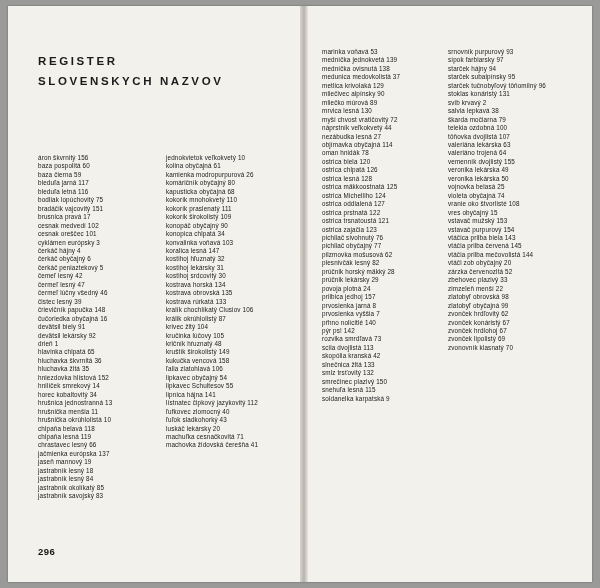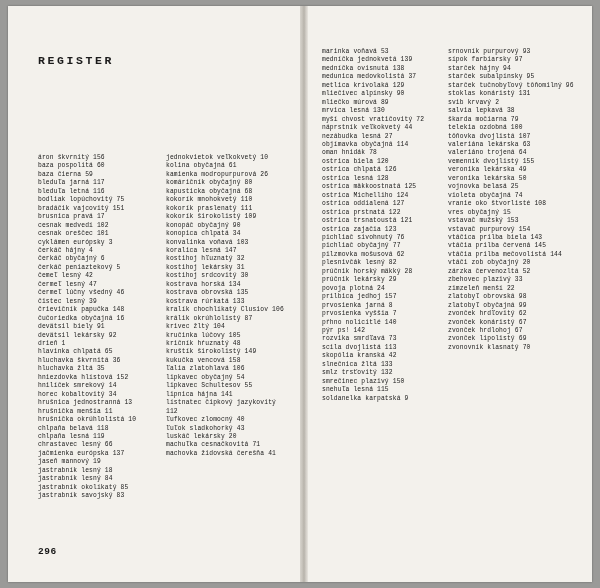--- a/index.html
+++ b/index.html
@@ -6,21 +6,21 @@
     margin: 0;
     padding: 0;
     background: #8e8e8e;
   }
   .page {
     position: relative;
     width: 600px;
     height: 588px;
     background: #9a9a98;
     overflow: hidden;
-    font-family: Liberation Mono, monospace;
+    font-family: Liberation Sans, sans-serif;
   }
   .paper {
     position: absolute;
     left: 8px;
     top: 6px;
     width: 584px;
     height: 576px;
     background: #f3f1ec;
     box-shadow: 0 0 2px rgba(0,0,0,0.35);
   }
@@ -91,20 +91,21 @@
 </style>
 </head>
 <body>
 
 <div class="page">
   <div class="paper">
 
     <div class="leftpage">
       <div class="title">
         <div>REGISTER</div>
+        <div>SLOVENSKYCH  NAZVOV</div>
       </div>
       <div class="col" id="col1">
           <p class="entry">áron škvrnitý 156</p>
           <p class="entry">baza pospolitá 60</p>
           <p class="entry">baza čierna 59</p>
           <p class="entry">bleduľa jarná 117</p>
           <p class="entry">bleduľa letná 116</p>
           <p class="entry">bodliak lopúchovitý 75</p>
           <p class="entry">bradáčik vajcovitý 151</p>
           <p class="entry">brusnica pravá 17</p>

